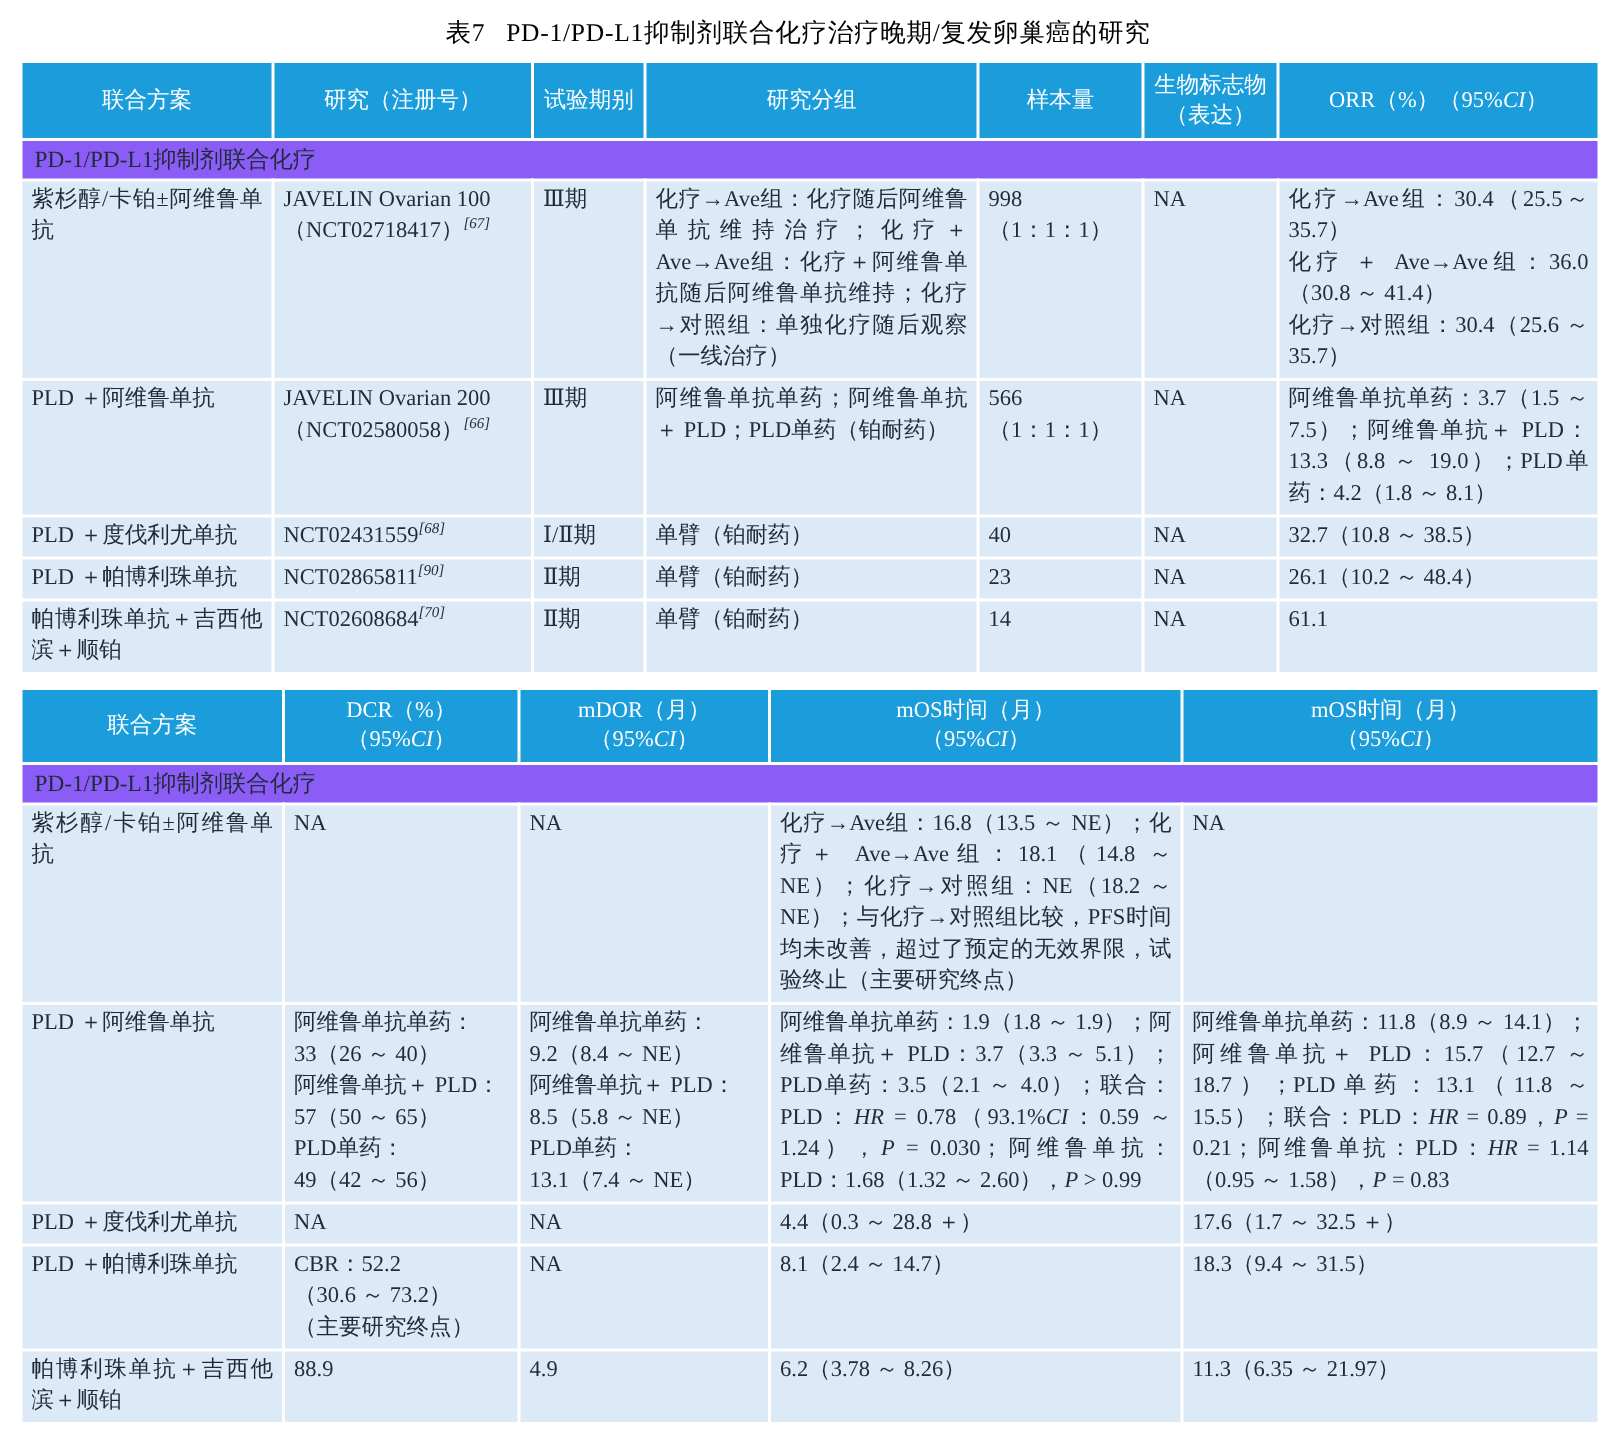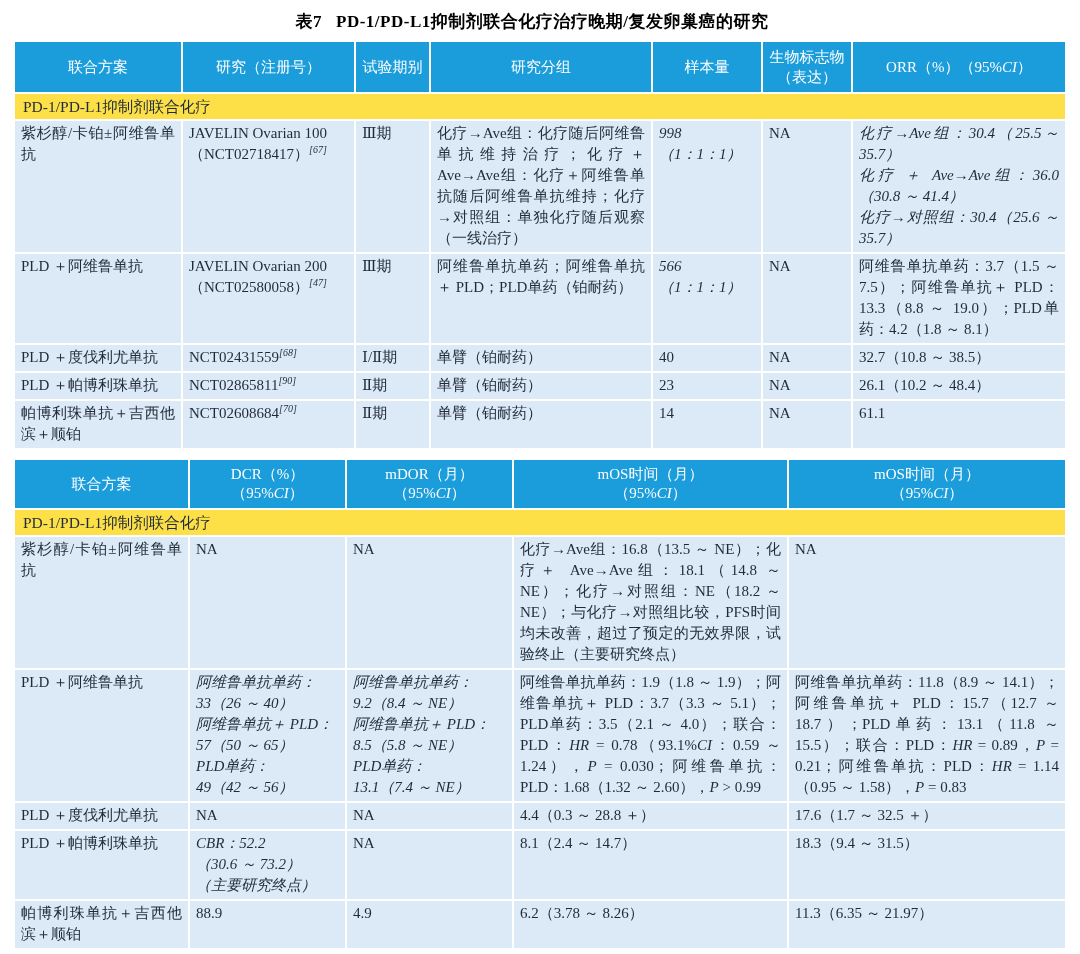--- a/index.html
+++ b/index.html
@@ -1,42 +1,42 @@
 <!DOCTYPE html>
 <html><head>
 <meta charset="utf-8">
 <style>
   html,body{margin:0;padding:0;}
   body{
     width:1080px;height:954px;overflow:hidden;background:#ffffff;
     font-family:"Liberation Serif","DejaVu Serif",serif;color:#1f2b38;
   }
   .title{
-    text-align:center;font-weight:bold;font-size:17px;color:#000;
+    text-align:center;font-weight:normal;font-size:17px;color:#000;
     padding:10px 16px 7px 0;letter-spacing:.5px;
   }
   .title .tnum{margin-right:14px;}
   table.tbl{
     width:1052px;margin:0 auto;border-collapse:collapse;table-layout:fixed;
   }
   table.t2{margin-top:8px;}
   .tbl th{
     background:#1b9ddb;color:#ffffff;font-weight:normal;font-size:15px;
     text-align:center;vertical-align:middle;padding:5px 3px;
     border:2px solid #ffffff;line-height:20px;
   }
   .tbl td{
     background:#dce9f6;font-size:15px;line-height:21px;
     padding:2px 6px 3px 6px;vertical-align:top;border:2px solid #ffffff;
     word-break:break-word;
   }
   .tbl tr.section td{
-    background:#fde047;padding:2px 8px;font-size:15.5px;
-  }
-  .pre{white-space:pre-line;font-style:italic;}
+    background:#8b5cf6;padding:2px 8px;font-size:15.5px;
+  }
+  .pre{white-space:pre-line;}
   .just{text-align:justify;}
   sup{font-size:10px;line-height:0;font-style:italic;}
   .h1,.h2{display:block;line-height:19px;}
   i{font-style:italic;}
 </style>
 </head>
 <body>
 
 <div>
 
@@ -76,21 +76,21 @@
         <td class="just">化疗→Ave组：化疗随后阿维鲁单抗维持治疗；化疗＋Ave→Ave组：化疗＋阿维鲁单抗随后阿维鲁单抗维持；化疗→对照组：单独化疗随后观察（一线治疗）</td>
         <td class="pre">998
 （1：1：1）</td>
         <td>NA</td>
         <td class="pre just">化疗→Ave组：30.4（25.5～35.7）
 化疗 ＋ Ave→Ave组：36.0（30.8 ～ 41.4）
 化疗→对照组：30.4（25.6 ～35.7）</td>
       </tr>
       <tr>
         <td class="just">PLD ＋阿维鲁单抗</td>
-        <td><span>JAVELIN Ovarian 200（NCT02580058）</span><sup>[47]</sup></td>
+        <td><span>JAVELIN Ovarian 200（NCT02580058）</span><sup>[66]</sup></td>
         <td>Ⅲ期</td>
         <td class="just">阿维鲁单抗单药；阿维鲁单抗＋ PLD；PLD单药（铂耐药）</td>
         <td class="pre">566
 （1：1：1）</td>
         <td>NA</td>
         <td class="just">阿维鲁单抗单药：3.7（1.5 ～7.5）；阿维鲁单抗＋ PLD：13.3（8.8 ～ 19.0）；PLD单药：4.2（1.8 ～ 8.1）</td>
       </tr>
       <tr>
         <td>PLD ＋度伐利尤单抗</td>
         <td><span>NCT02431559</span><sup>[68]</sup></td>

